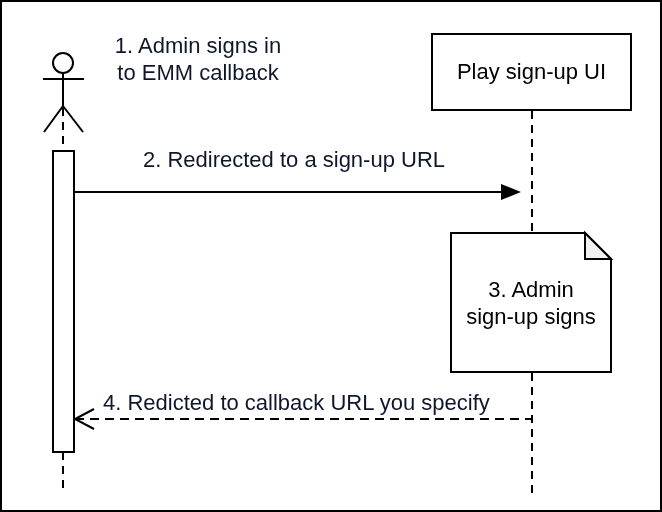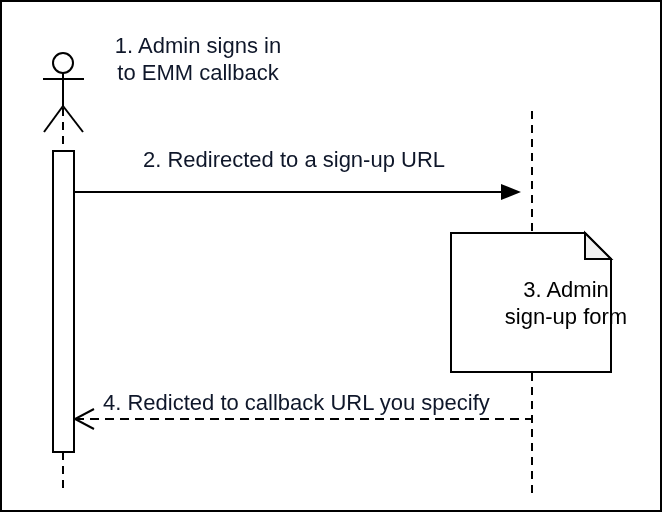--- a/index.html
+++ b/index.html
@@ -64,21 +64,20 @@
     height: 139px;
     display: flex;
     flex-direction: column;
     align-items: center;
     justify-content: center;
     text-align: center;
     font-size: 22px;
     line-height: 27px;
     color: #000000;
     white-space: nowrap;
-    padding-left: 35px;
   }
   .msg4-label {
     left: 101px;
     top: 387px;
   }
 </style>
 </head>
 <body>
 
 <div class="canvas">
@@ -109,23 +108,26 @@
 
     <path d="M449,231 L583,231 L609,257 L609,370 L449,370 Z" fill="#ffffff" stroke="#000000" stroke-width="2"></path>
     <path d="M583,231 L583,257 L609,257 Z" fill="#f1f1f1" stroke="#000000" stroke-width="2"></path>
   </svg>
 
   <div class="label actor-label">
     <div>1. Admin signs in</div>
     <div>to EMM callback</div>
   </div>
 
+  <div class="participant-box">
+    <span>Play sign-up UI</span>
+  </div>
 
   <div class="label msg2-label">2. Redirected to a sign-up URL</div>
 
   <div class="note-text">
     <div>3. Admin</div>
-    <div>sign-up form</div>
+    <div>sign-up signs</div>
   </div>
 
   <div class="label msg4-label">4. Redicted to callback URL you specify</div>
 
 </div>
 
 </body></html>

